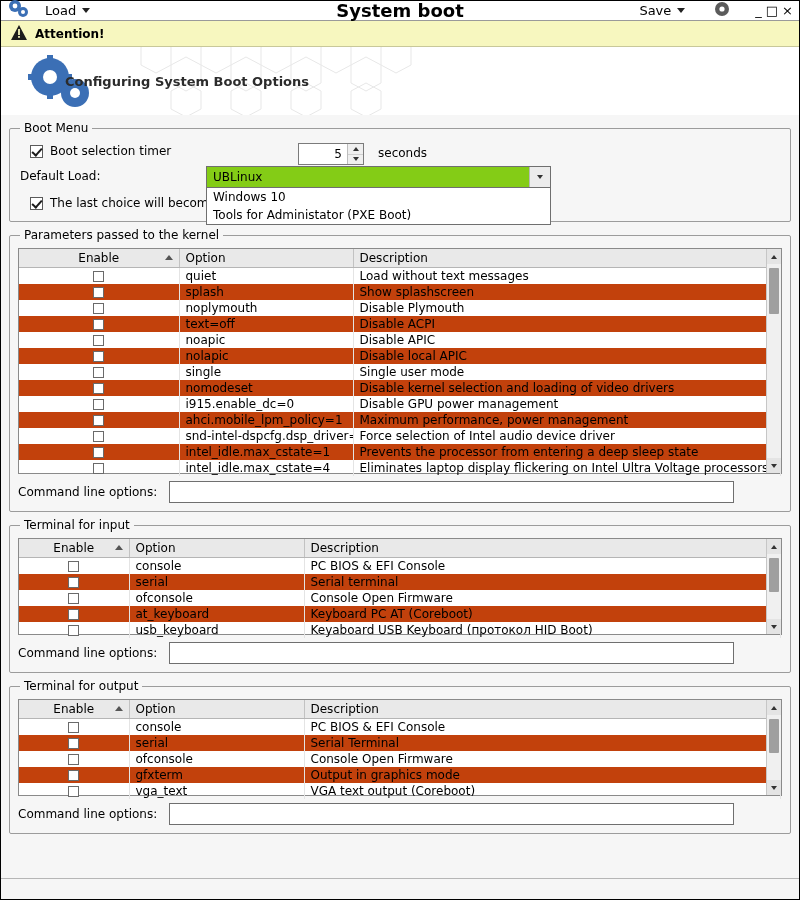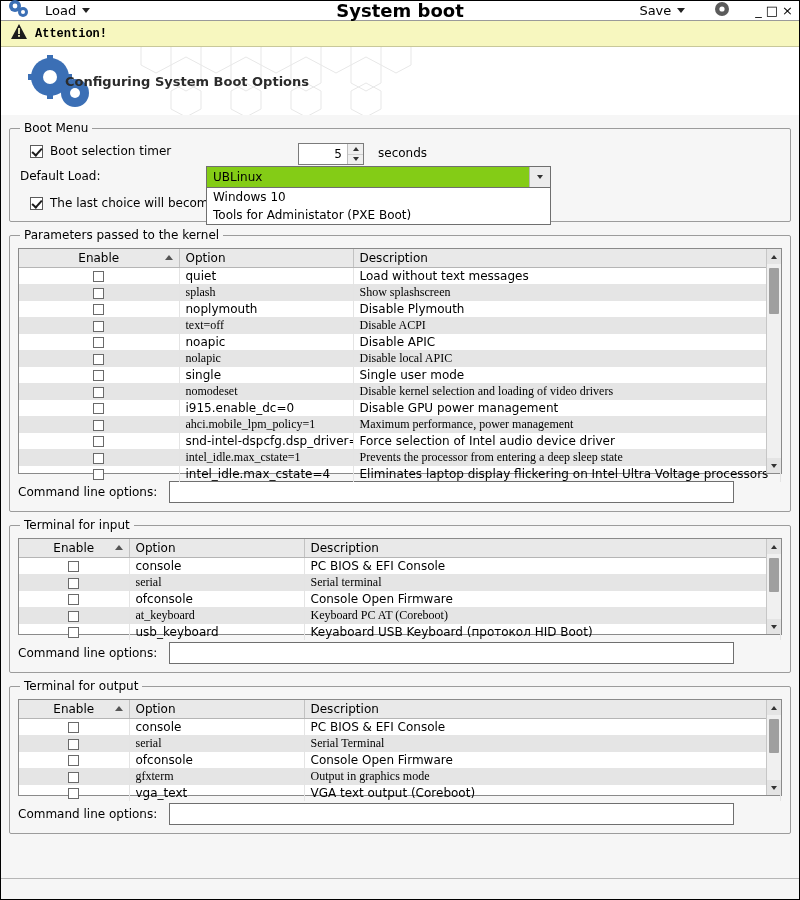--- a/index.html
+++ b/index.html
@@ -74,21 +74,20 @@
     background: #f7f7bf;
     border-bottom: 1px solid #c8c89a;
     display: flex;
     align-items: center;
     gap: 8px;
     padding: 0 10px;
     box-sizing: border-box;
     font-size: 12px;
     font-weight: bold;
     flex: 0 0 auto;
-    font-family: Liberation Mono, monospace;
   }
   
   .banner {
     height: 68px;
     background: #ffffff;
     display: flex;
     align-items: center;
     padding-left: 12px;
     box-sizing: border-box;
     position: relative;
@@ -257,21 +256,21 @@
   }
   table.grid th.c-enable { text-align: center; }
   table.grid td {
     border-right: 1px solid #e4e4e4;
     padding: 1px 6px;
     height: 16px;
     box-sizing: border-box;
     white-space: nowrap;
     overflow: hidden;
   }
-  table.grid tr.alt td { background: #e5e5e5; font-family: Liberation Serif, serif; }
+  table.grid tr.alt td { background: #c2410c; }
   table.grid td.c-enable { text-align: center; }
   .sort-caret {
     position: absolute;
     right: 6px; top: 6px;
     width: 0; height: 0;
     border-left: 4px solid transparent;
     border-right: 4px solid transparent;
     border-bottom: 5px solid #555;
   }
   .mini-chk {

